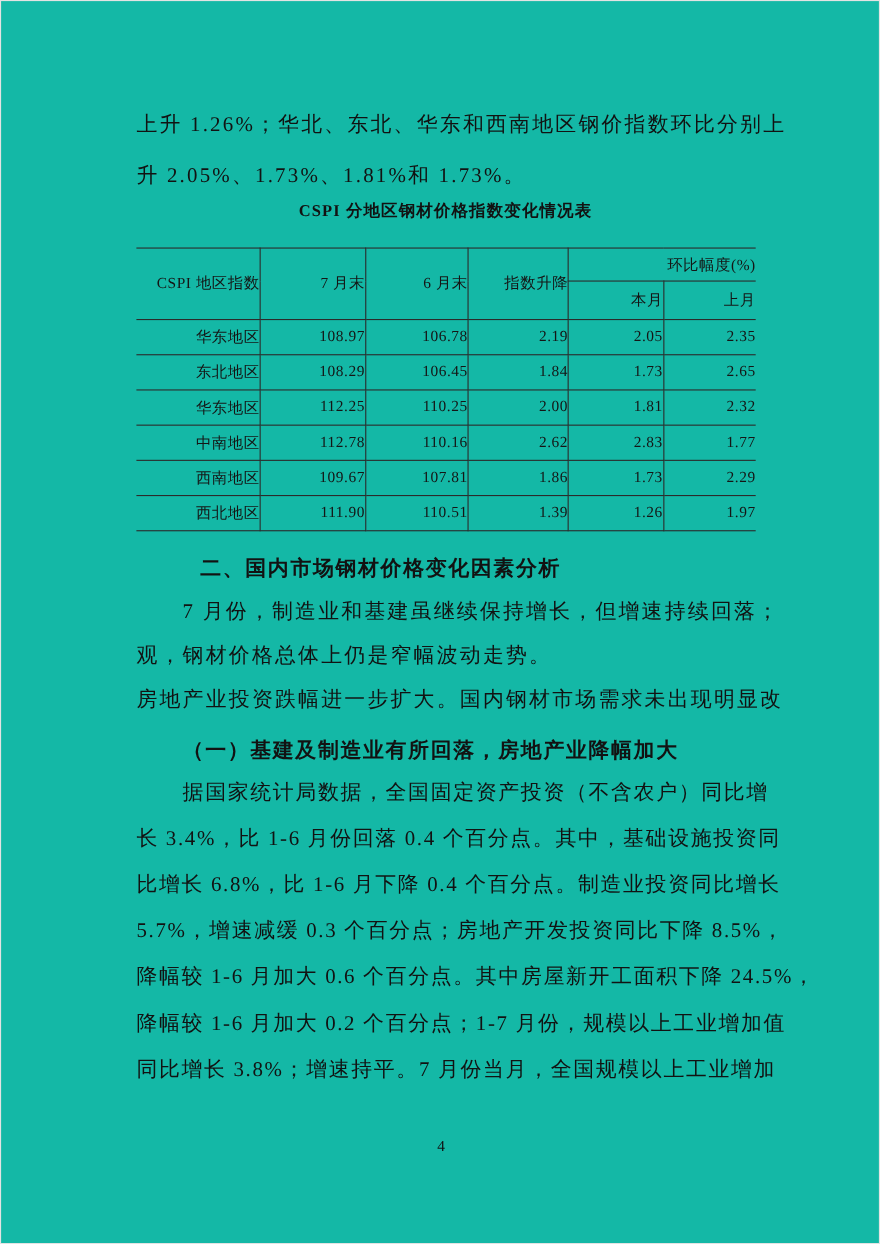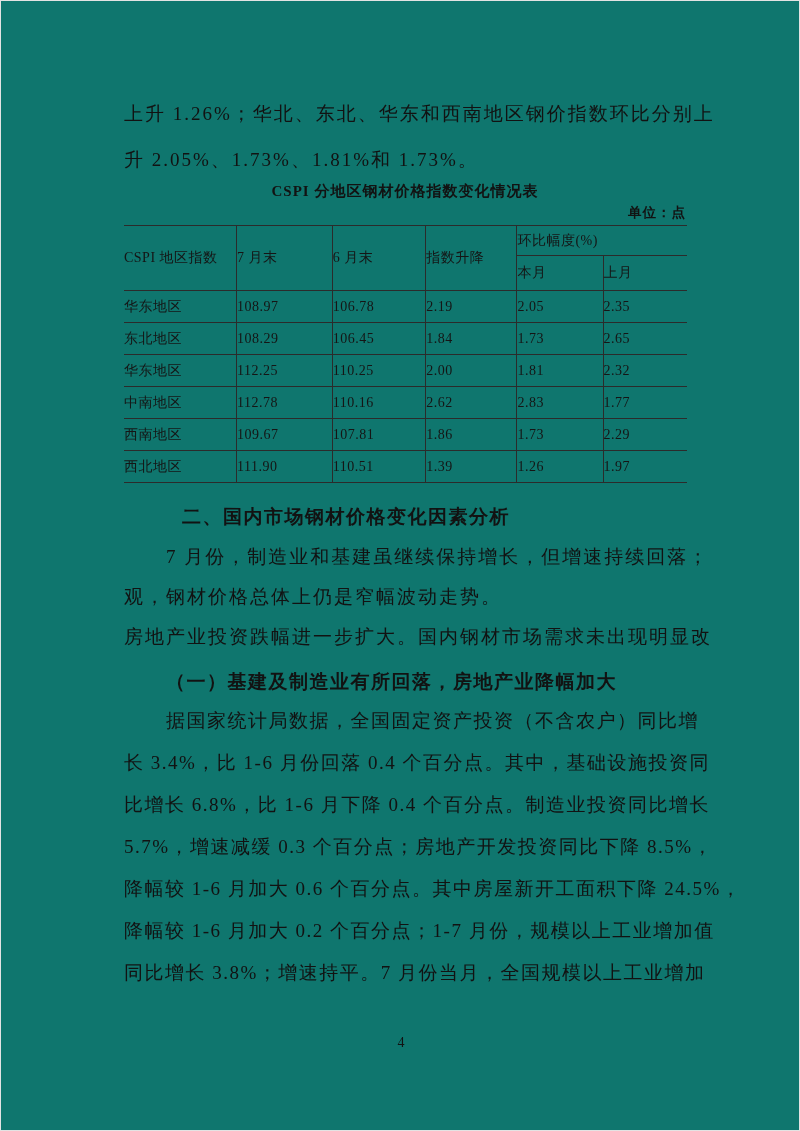--- a/index.html
+++ b/index.html
@@ -1,20 +1,20 @@
 <!DOCTYPE html>
 <html><head>
 <meta charset="utf-8">
 <style>
   html, body { margin: 0; padding: 0; background: #ffffff; }
   .page {
     position: relative;
     width: 800px;
     height: 1131px;
-    background: #0f766e;
+    background: #14b8a6;
     box-sizing: border-box;
     border: 1px solid #e3e3e3;
     font-family: "Liberation Serif", "DejaVu Serif", serif;
     color: #121212;
     overflow: hidden;
   }
   .line { white-space: nowrap; }
   .indent { text-indent: 42px; }
 
   .intro {
@@ -29,21 +29,21 @@
     position: absolute; top: 203px; left: 123px; width: 562px;
     text-align: right; font-size: 13.5px; font-weight: bold; letter-spacing: 1px;
   }
   table.cspi {
     position: absolute; top: 224px; left: 123px; width: 563px;
     border-collapse: collapse; table-layout: fixed;
     font-size: 14px; color: #151515;
   }
   .cspi th, .cspi td {
     border: 1px solid #2b2b2b;
-    text-align: left; vertical-align: middle;
+    text-align: right; vertical-align: middle;
     font-weight: normal; padding: 0;
     letter-spacing: 0.5px;
   }
   .cspi tr > *:first-child { border-left: 0; }
   .cspi tr > *:last-child  { border-right: 0; }
   .cspi thead tr.h1 th { height: 29px; }
   .cspi thead tr.h2 th { height: 34px; }
   .cspi tbody td { height: 31px; }
 
   .section-heading {
@@ -75,21 +75,20 @@
 <body>
 
 <div class="page">
 
   <div class="intro">
     <div class="line">上升 1.26%；华北、东北、华东和西南地区钢价指数环比分别上</div>
     <div class="line">升 2.05%、1.73%、1.81%和 1.73%。</div>
   </div>
 
   <div class="table-title">CSPI 分地区钢材价格指数变化情况表</div>
-  <div class="unit-label">单位：点</div>
 
   <table class="cspi">
     <colgroup>
       <col style="width:20%">
         <col style="width:17%">
         <col style="width:16.6%">
       <col style="width:16.2%">
         <col style="width:15.3%">
         <col style="width:14.9%">
     </colgroup>

